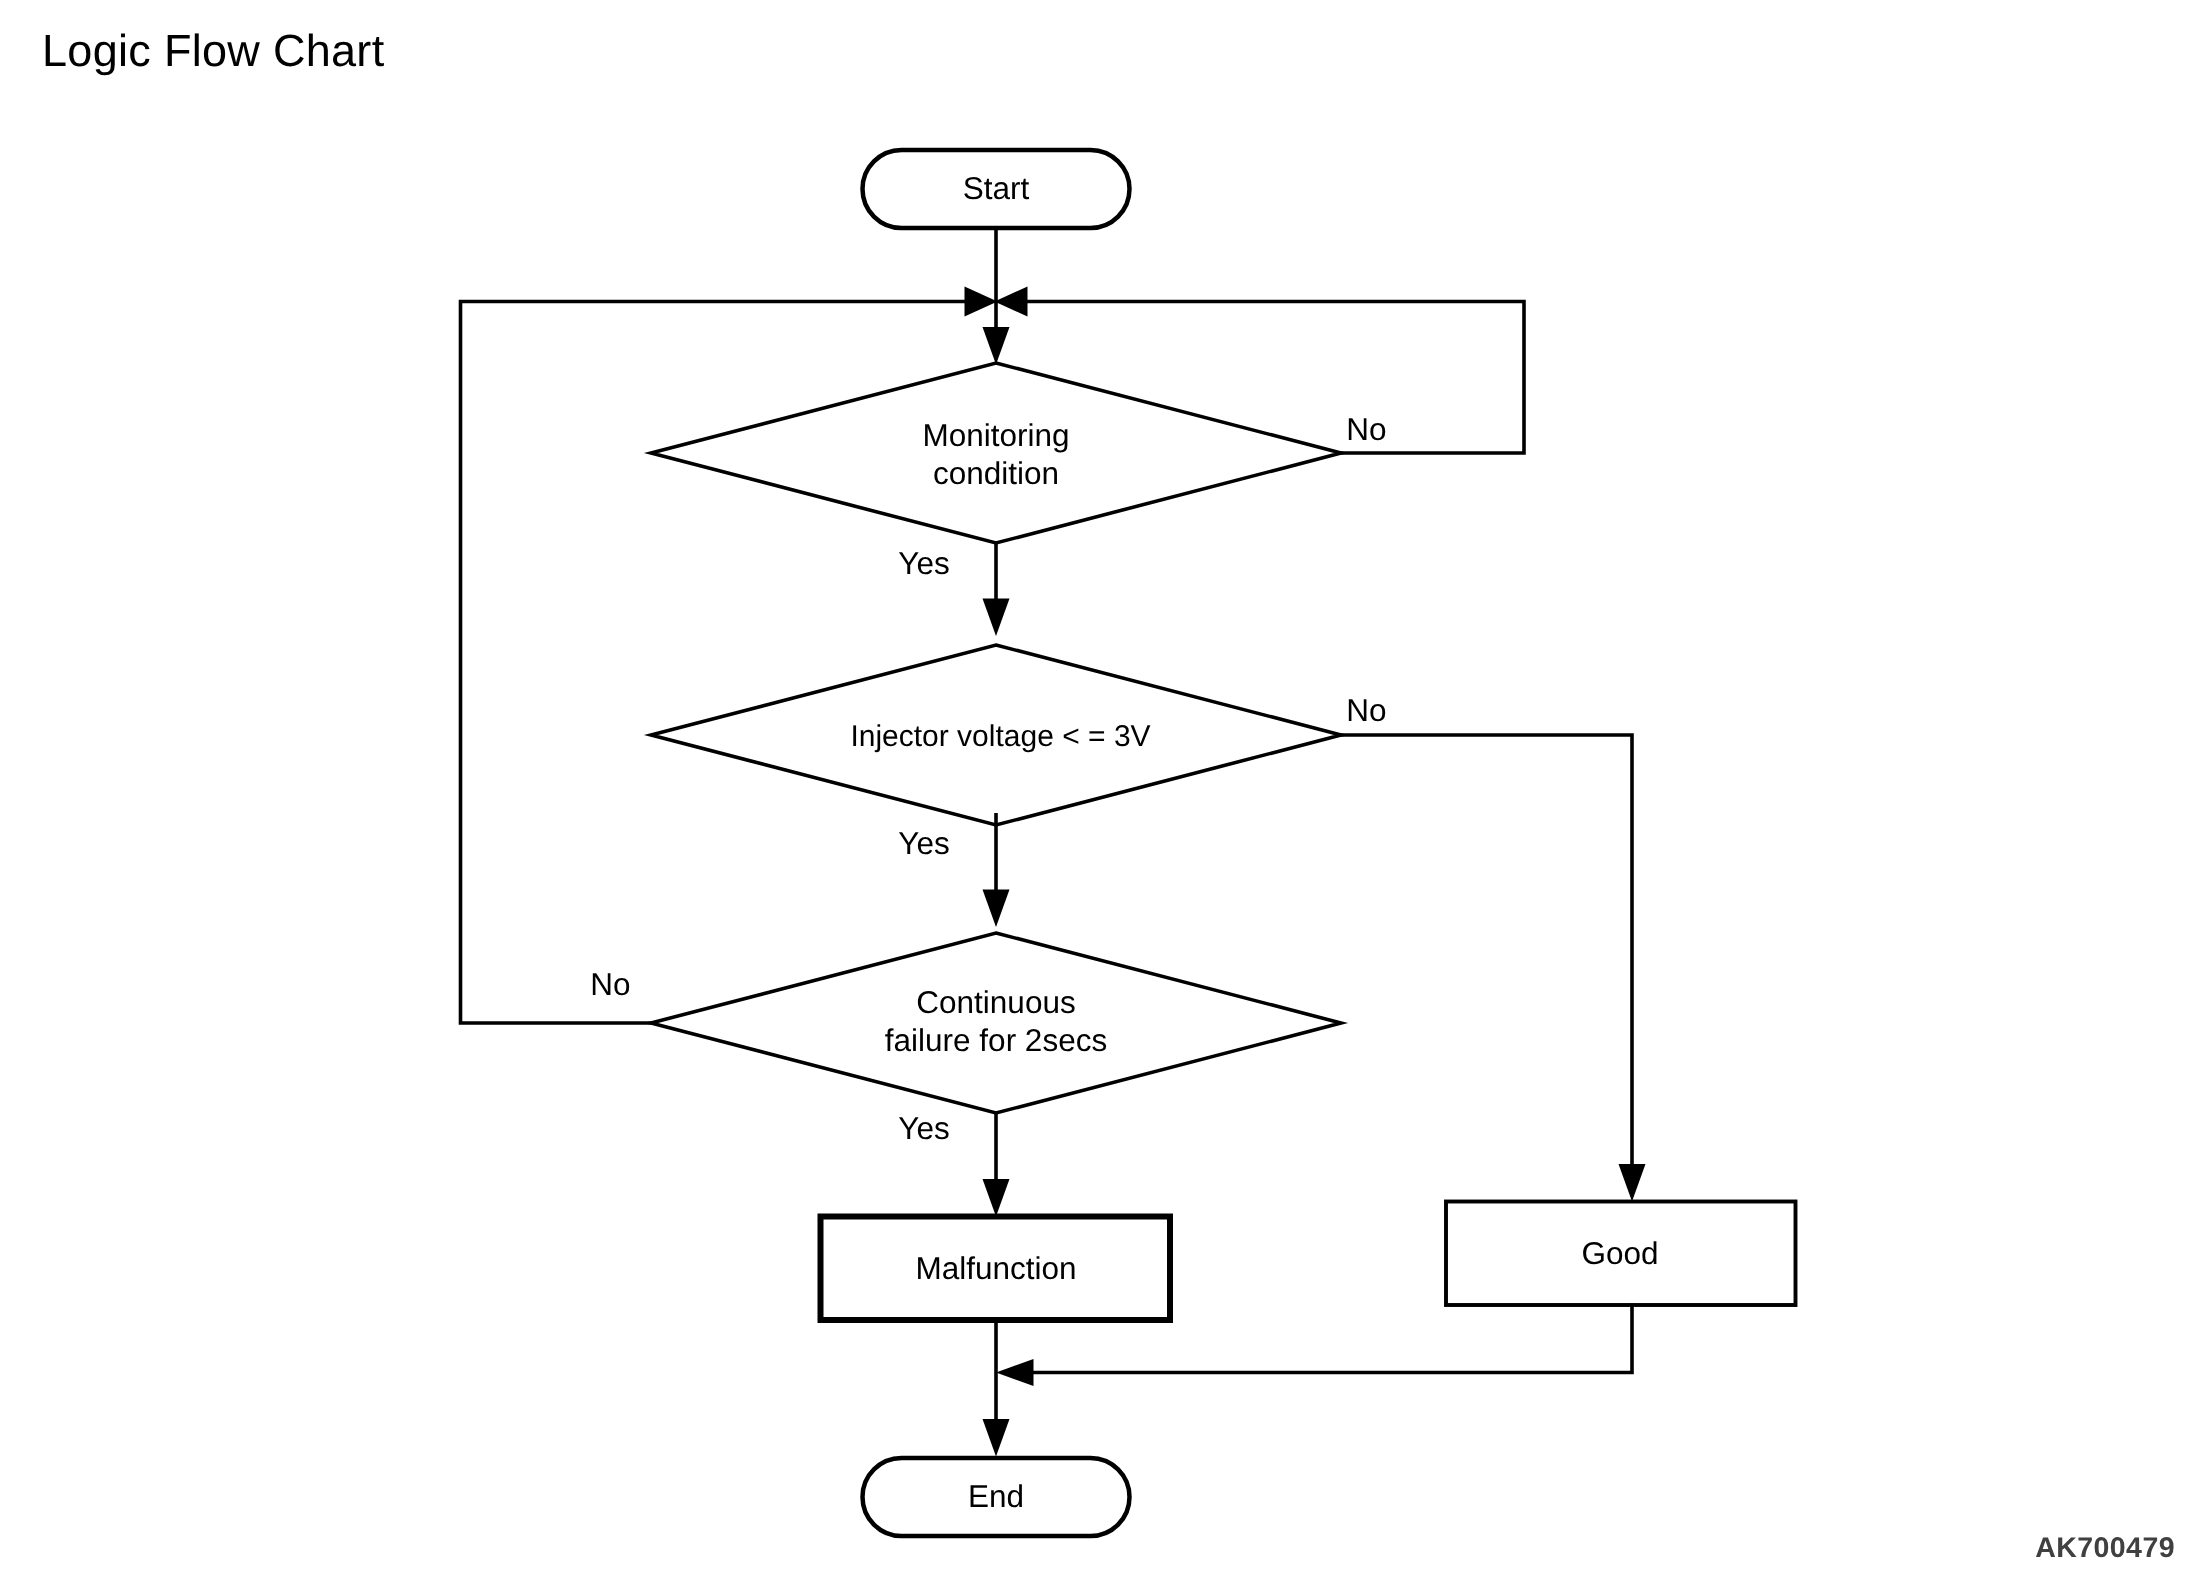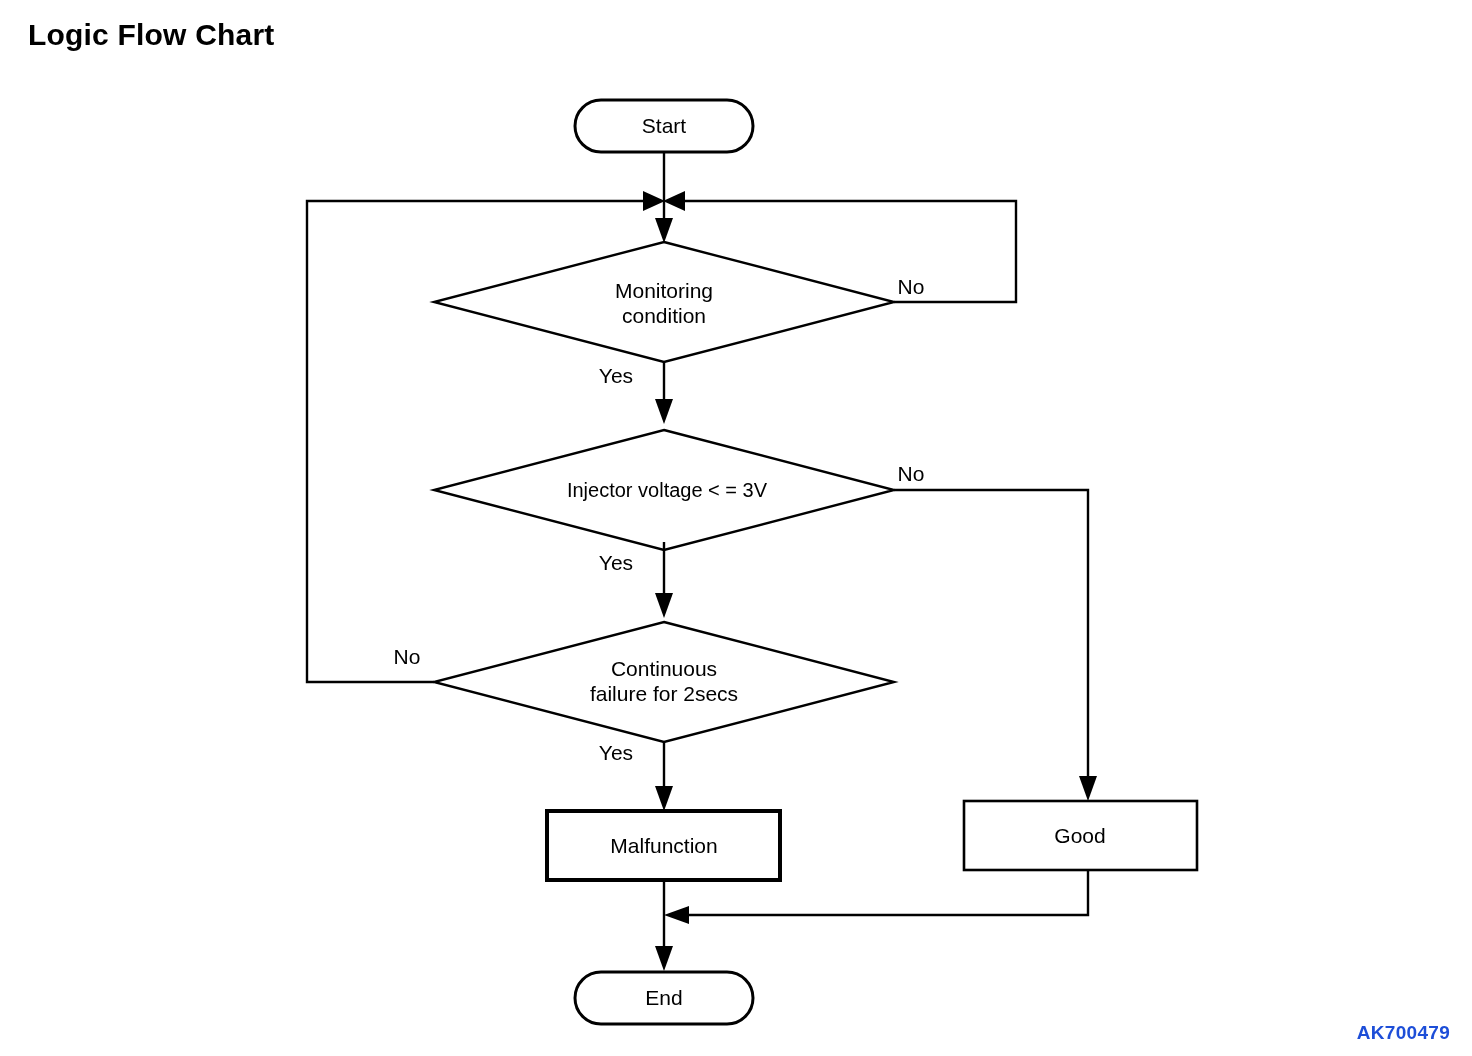--- a/index.html
+++ b/index.html
@@ -20,33 +20,33 @@
     inset: 0;
     width: 1472px;
     height: 1056px;
     background: #ffffff;
   }
   .page-title {
     position: absolute;
     left: 28px;
     top: 18px;
     font-size: 30px;
-    font-weight: bold;
+    font-weight: normal;
     letter-spacing: 0.2px;
     color: #000000;
     white-space: nowrap;
   }
   .watermark {
     position: absolute;
     right: 22px;
     bottom: 12px;
     font-size: 19px;
     font-weight: bold;
     letter-spacing: 0.3px;
-    color: #1d4ed8;
+    color: #404040;
     white-space: nowrap;
   }
   .flow-svg {
     position: absolute;
     left: 0;
     top: 0;
   }
   .shape-fill { fill: #ffffff; }
   .shape-stroke { stroke: #000000; fill: none; }
   .edge {

